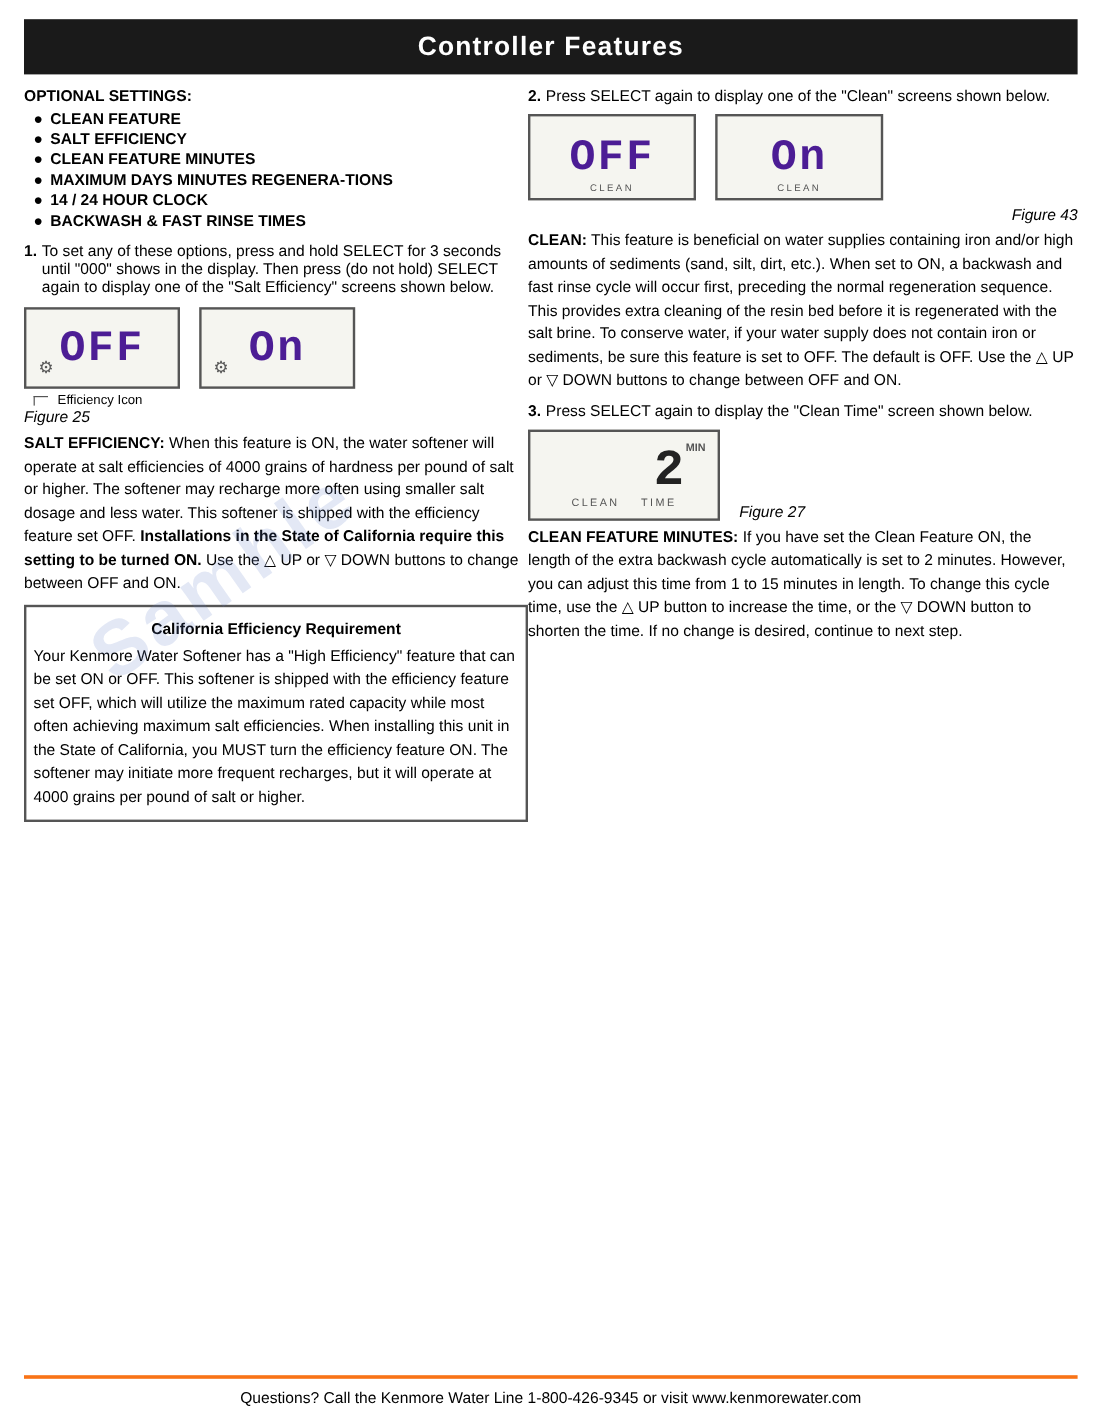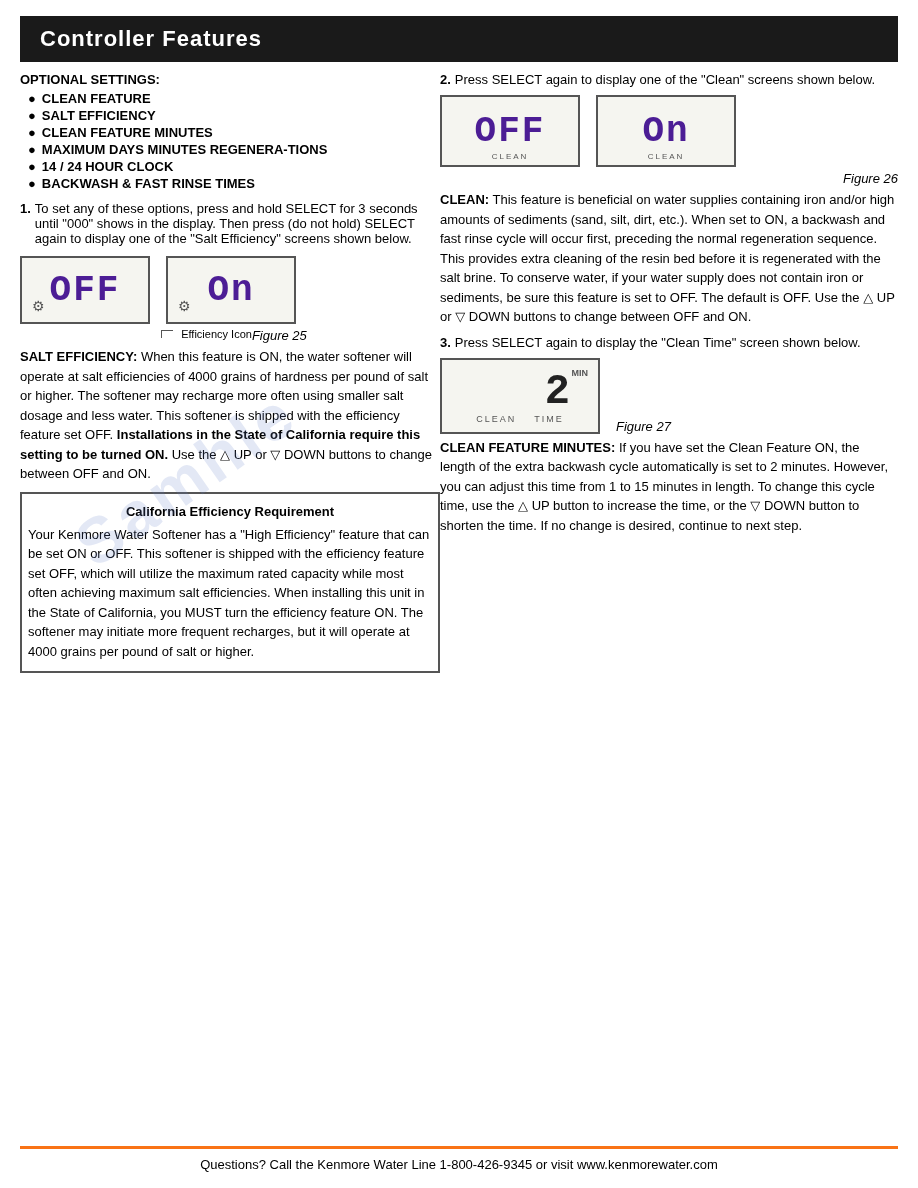--- a/index.html
+++ b/index.html
@@ -14,21 +14,21 @@
     .page {
       width: 918px;
       min-height: 1188px;
       padding: 0;
       display: flex;
       flex-direction: column;
     }
     .header-bar {
       background: #1a1a1a;
       color: #fff;
-      text-align: left;
+      text-align: center;
       padding: 10px 20px;
       font-size: 22px;
       font-weight: bold;
       letter-spacing: 1px;
       margin: 16px 20px 0 20px;
     }
     .content-area {
       display: flex;
       flex: 1;
       padding: 10px 20px 10px 20px;
@@ -239,21 +239,21 @@
                 <span class="lcd-icon">⚙</span>
               </div>
             </div>
             <div>
               <div class="lcd-box">
                 <span class="lcd-text">On</span>
                 <span class="lcd-icon">⚙</span>
               </div>
             </div>
           </div>
-          <div style="display:flex; align-items:flex-start; justify-content:center; margin-top:2px;">
+          <div style="display:flex; align-items:flex-start; justify-content:flex-end; margin-top:2px;flex-direction:column;">
             <div style="font-size:11px; margin-left:8px; display:flex; align-items:center; gap:6px;">
               <span style="border-top:1px solid #555; border-left:1px solid #555; display:inline-block; width:12px; height:8px; margin-right:2px;"></span>
               <span>Efficiency Icon</span>
             </div>
             <div class="figure-label">Figure 25</div>
           </div>
         </div>
 
         <div class="salt-efficiency-text">
           <span class="bold">SALT EFFICIENCY:</span>
@@ -280,21 +280,21 @@
             <div class="lcd-box" style="width:140px; height:72px;">
               <span class="lcd-text">OFF</span>
               <span class="lcd-label">CLEAN</span>
             </div>
             <div class="lcd-box" style="width:140px; height:72px;">
               <span class="lcd-text">On</span>
               <span class="lcd-label">CLEAN</span>
             </div>
           </div>
           <div style="text-align:right; font-style:italic; font-size:13px; margin-top:2px;">
-            <span>Figure 26</span>
+            <span>Figure 43</span>
           </div>
         </div>
 
         <div class="clean-desc">
           <span class="bold">CLEAN:</span>
           <span> This feature is beneficial on water supplies containing iron and/or high amounts of sediments (sand, silt, dirt, etc.).  When set to ON, a backwash and fast rinse cycle will occur first, preceding the normal regeneration sequence.  This provides extra cleaning of the resin bed before it is regenerated with the salt brine.  To conserve water, if your water supply does not contain iron or sediments, be sure this feature is set to OFF.  The default is OFF.  Use the △ UP or ▽ DOWN buttons to change between OFF and ON.</span>
         </div>
 
         <div class="right-numbered">
           <span class="num bold">3.</span>

